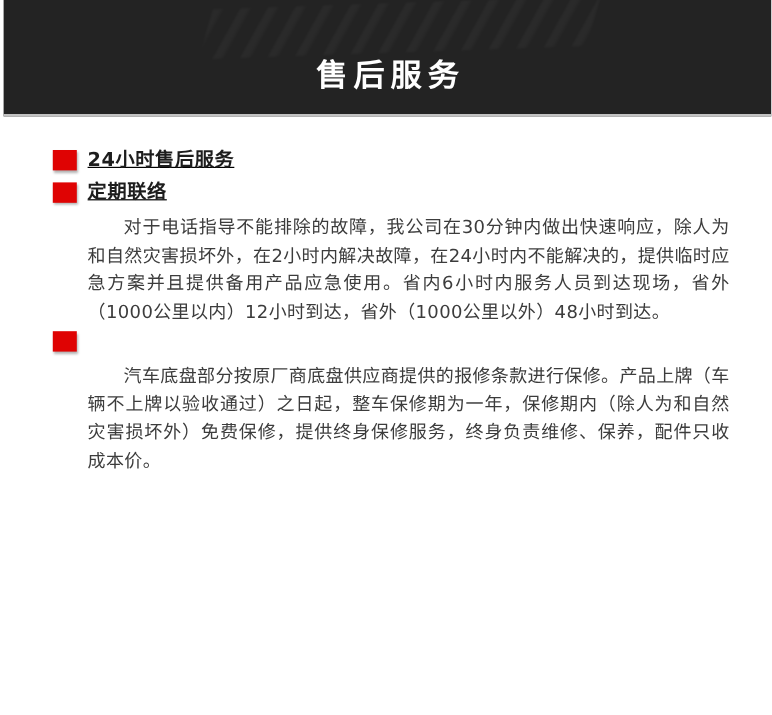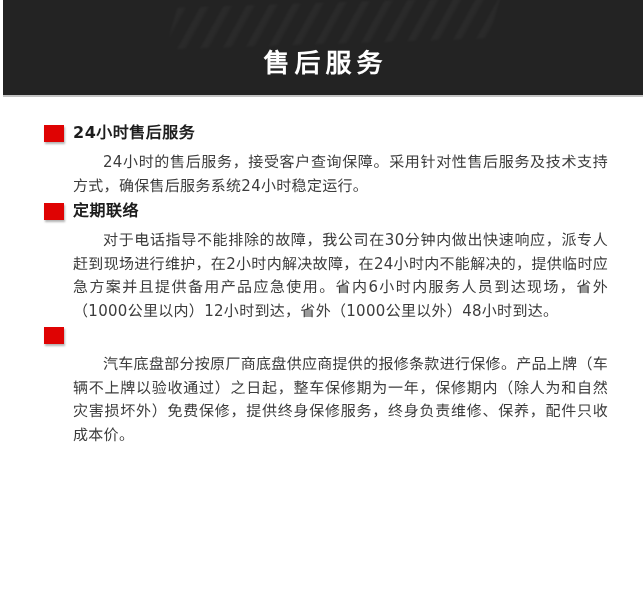--- a/index.html
+++ b/index.html
@@ -56,20 +56,21 @@
   }
 
   
   .content {
     padding: 27px 35px 0 44px;
   }
   .section-header {
     display: flex;
     align-items: flex-end;
     margin-bottom: 9px;
+    text-decoration: underline;
   }
   .bullet {
     flex: 0 0 auto;
     width: 20px;
     height: 17px;
     background: #df0303;
     box-shadow: 1px 2px 2px rgba(0,0,0,0.30);
     margin-right: 9px;
   }
   .section-header h2 {
@@ -99,32 +100,31 @@
     <h1>售后服务</h1>
   </header>
 
   <main class="content">
 
     <section class="section">
       <div class="section-header">
         <span class="bullet"></span>
         <h2>24小时售后服务</h2>
       </div>
-      <p>24小时的售后服务，接受客户查询保障。采用针对性售后服务及技术支持方式，确保售后服务系统24小时稳定运行。</p>
     </section>
 
     <section class="section">
       <div class="section-header">
         <span class="bullet"></span>
         <h2>定期联络</h2>
       </div>
     </section>
 
     <section class="section">
-      <p>对于电话指导不能排除的故障，我公司在30分钟内做出快速响应，派专人赶到现场进行维护，在2小时内解决故障，在24小时内不能解决的，提供临时应急方案并且提供备用产品应急使用。省内6小时内服务人员到达现场，省外（1000公里以内）12小时到达，省外（1000公里以外）48小时到达。</p>
+      <p>对于电话指导不能排除的故障，我公司在30分钟内做出快速响应，除人为和自然灾害损坏外，在2小时内解决故障，在24小时内不能解决的，提供临时应急方案并且提供备用产品应急使用。省内6小时内服务人员到达现场，省外（1000公里以内）12小时到达，省外（1000公里以外）48小时到达。</p>
     </section>
 
     <section class="section">
       <div class="section-header">
         <span class="bullet"></span>
       </div>
       <p>汽车底盘部分按原厂商底盘供应商提供的报修条款进行保修。产品上牌（车辆不上牌以验收通过）之日起，整车保修期为一年，保修期内（除人为和自然灾害损坏外）免费保修，提供终身保修服务，终身负责维修、保养，配件只收成本价。</p>
     </section>
 
   </main>

